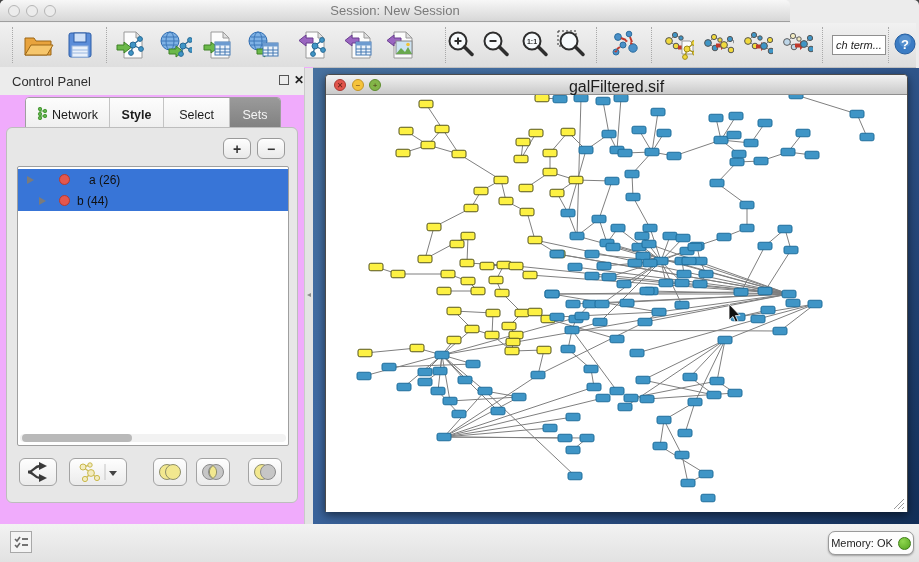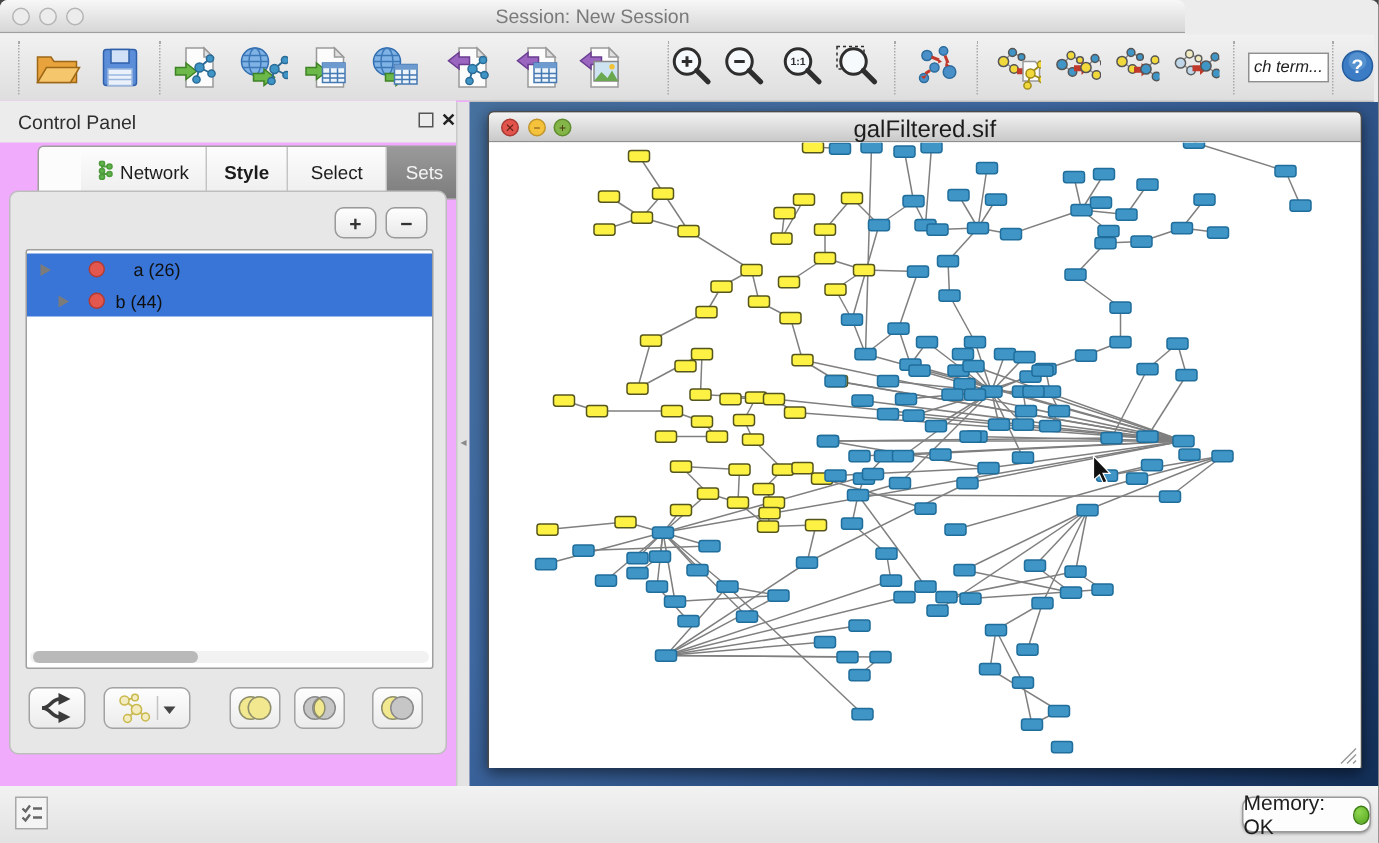--- a/index.html
+++ b/index.html
@@ -20,21 +20,21 @@
   .search{position:absolute;left:832px;top:12px;width:54px;height:20px;border:1px solid #8f8f8f;
     font-style:italic;font-size:11px;color:#222;padding:0 3px;font-family:"Liberation Sans",sans-serif;background:#fff;}
   .helpbtn{position:absolute;left:893px;top:9px;width:24px;height:24px;display:flex;align-items:center;justify-content:center;}
   
   .leftcol{position:absolute;left:0;top:67px;width:313px;height:494px;background:#f0abfc;}
   .cp-header{position:absolute;left:0;top:0;width:304px;height:28px;background:#ececec;}
   .cp-title{position:absolute;left:12px;top:7px;font-size:13px;color:#2e2e2e;}
   .cp-float{position:absolute;left:279px;top:8px;width:10px;height:10px;border:1.5px solid #555;}
   .cp-close{position:absolute;left:294px;top:6px;font-size:12px;font-weight:bold;color:#222;}
   .tabbar{position:absolute;left:25px;top:30px;height:36px;display:flex;
-    border:1px solid #9f9f9f;border-radius:4px;overflow:hidden;background:#fcfcfc;padding-left:28px;}
+    border:1px solid #9f9f9f;border-radius:4px;overflow:hidden;background:#fcfcfc;}
   .tabseg{height:100%;display:flex;align-items:center;justify-content:center;font-size:12.5px;color:#1c1c1c;
     border-right:1px solid #c4c4c4;background:linear-gradient(#fdfdfd,#ededed);gap:4px;}
   .tabseg:last-child{border-right:none;}
   .tabseg.sel{background:linear-gradient(#9a9a9a,#7d7d7d);color:#f4f4f4;}
   .cp-box{position:absolute;left:6px;top:60px;width:292px;height:376px;border:1px solid #bdbdbd;border-radius:6px;background:#e7e7e7;}
   .pmbtn{position:absolute;top:10px;width:28px;height:21px;border:1px solid #9a9a9a;border-radius:6px;
     background:linear-gradient(#fefefe,#e9e9e9);font-size:14px;font-weight:bold;color:#333;
     display:flex;align-items:center;justify-content:center;line-height:1;}
   .listbox{position:absolute;left:10px;top:38px;width:272px;height:280px;background:#fff;border:1px solid #9f9f9f;border-radius:2px;overflow:hidden;}
   .setrow{position:absolute;left:0;width:100%;height:21px;background:#3875d7;display:flex;align-items:center;}
@@ -56,21 +56,21 @@
     background:linear-gradient(#f2f2f2,#c9c9c9);border-bottom:1px solid #8f8f8f;border-radius:4px 4px 0 0;}
   .nw-title{position:absolute;left:0;right:0;top:3px;text-align:center;font-size:16px;color:#1c1c1c;}
   .nwtl{position:absolute;top:4px;width:12px;height:12px;border-radius:50%;font-size:8px;line-height:11px;text-align:center;color:rgba(60,20,10,.8);}
   .nw-canvas{position:absolute;left:0;top:20px;width:581px;height:417px;background:#fff;overflow:hidden;}
   
   .statusbar{position:absolute;left:0;top:524px;width:919px;height:38px;background:linear-gradient(#f2f2f2,#e2e2e2);}
   .st-left{position:absolute;left:10px;top:7px;width:22px;height:22px;border:1px solid #a8a8a8;background:#f4f4f4;
     display:flex;align-items:center;justify-content:center;}
   .membtn{position:absolute;left:828px;top:7px;width:86px;height:24px;border:1px solid #9a9a9a;border-radius:7px;
     background:#fdfdfd;display:flex;align-items:center;justify-content:center;gap:5px;box-shadow:0 1px 2px rgba(0,0,0,.3);}
-  .membtn .mlabel{font-size:14px;color:#1d1d1d;}
+  .membtn .mlabel{font-size:11px;color:#1d1d1d;}
   .memdot{width:13px;height:13px;border-radius:50%;background:radial-gradient(circle at 35% 30%,#8fd74f,#55a41f);border:1px solid #3c7d15;}
 </style>
 </head>
 <body>
 
 <div class="app">
 
   <div class="titlebar">
     <span class="tl" style="left:8px"></span>
     <span class="tl" style="left:26px"></span>

